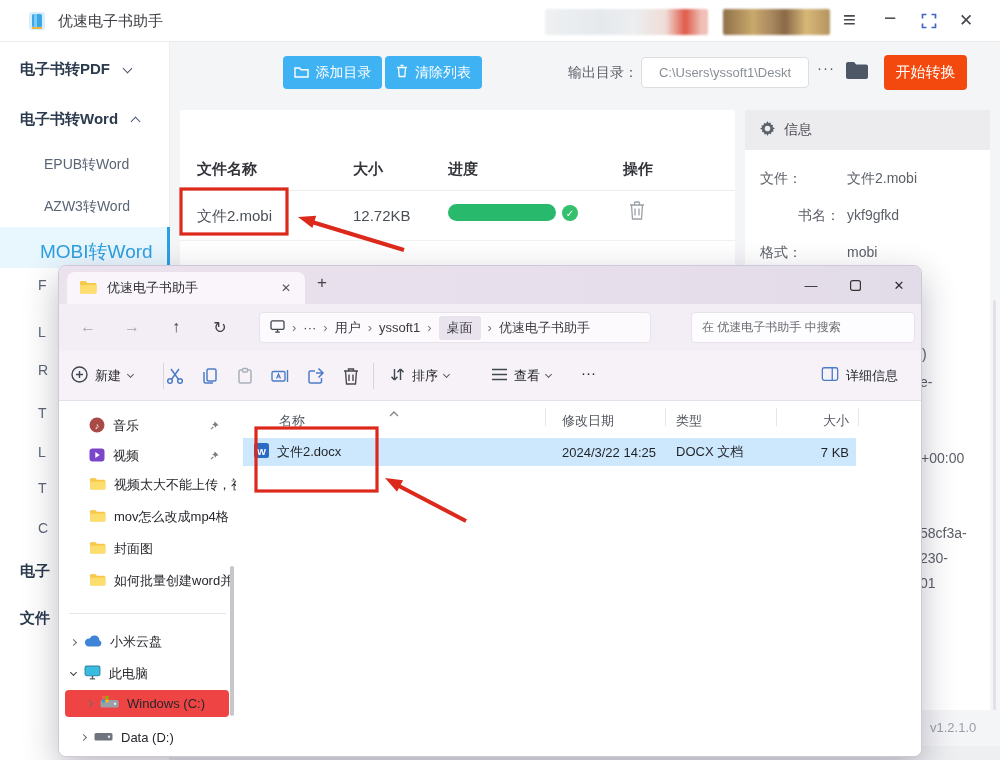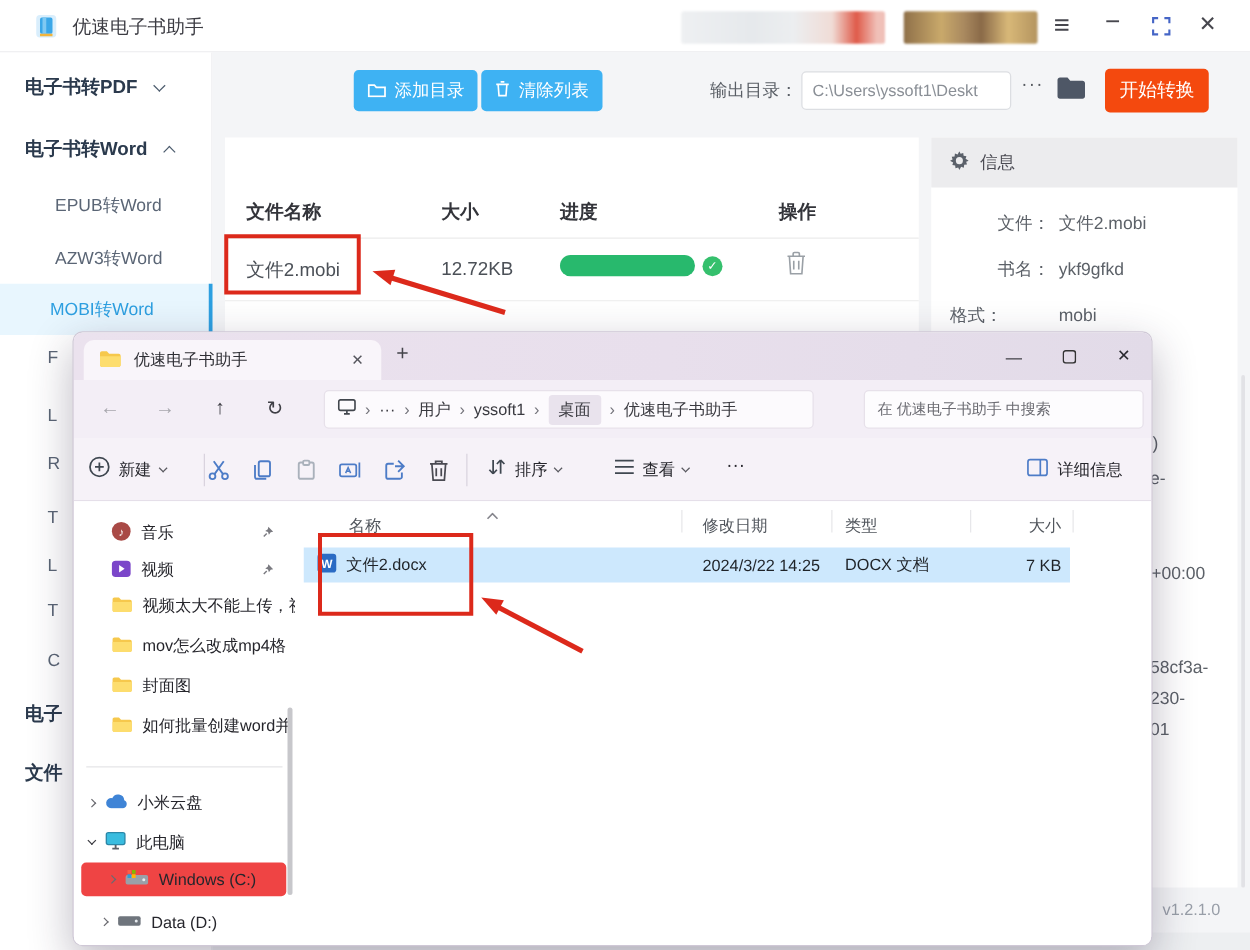--- a/index.html
+++ b/index.html
@@ -76,21 +76,21 @@
     <span>电子书转PDF</span>
     <span class="cv d" style="color:#4a5a6c;margin-top:-3px"></span>
   </div>
   <div class="ab flex sec" style="left:20px;top:68px;gap:14px">
     <span>电子书转Word</span>
     <span class="cv u" style="color:#4a5a6c;margin-top:4px"></span>
   </div>
   <div class="ab sub" style="left:44px;top:114px">EPUB转Word</div>
   <div class="ab sub" style="left:44px;top:156px">AZW3转Word</div>
   <div class="ab" style="left:0;top:185px;width:170px;height:41px;background:#e8f6fe">
-    <span class="ab" style="left:40px;top:12px;font-size:14px;color:#2d9fe0">MOBI转Word</span>
+    <span class="ab" style="left:40px;top:12px;font-size:19px;color:#2d9fe0">MOBI转Word</span>
     <span class="ab" style="right:0;top:0;width:3px;height:41px;background:#2d9fe0"></span>
   </div>
 
   <div class="ab sub" style="left:38px;top:235px">F</div>
   <div class="ab sub" style="left:38px;top:282px">L</div>
   <div class="ab sub" style="left:38px;top:320px">R</div>
   <div class="ab sub" style="left:38px;top:363px">T</div>
   <div class="ab sub" style="left:38px;top:402px">L</div>
   <div class="ab sub" style="left:38px;top:438px">T</div>
   <div class="ab sub" style="left:38px;top:478px">C</div>
@@ -104,21 +104,21 @@
         </svg></span>
   <span>添加目录</span>
 </button>
 <button class="ab btnb" style="left:385px;top:56px;width:97px;height:33px">
   <span><svg width="12" height="14" viewBox="0 0 12 14" fill="none" stroke="#fff" stroke-width="1.3">
           <path d="M1 3.5h10M4.5 1.5h3M2.5 3.5l.7 9h5.6l.7-9"></path>
         </svg></span>
   <span>清除列表</span>
 </button>
 <span class="ab" style="left:568px;top:64px;font-size:14px;color:#5a5f66">输出目录：</span>
-<input class="ab" style="left: 641px; top: 57px; width: 168px; height: 31px; background: rgb(255, 255, 255); border: 1px solid rgb(220, 222, 226); border-radius: 4px; font-size: 13px; color: rgb(138, 143, 150); padding: 0px 8px; font-family: inherit;" readonly="" value="C:\Users\yssoft1\Deskt">
+<input class="ab" style="left: 641px; top: 57px; width: 168px; height: 31px; background: rgb(255, 255, 255); border: 1px solid rgb(220, 222, 226); border-radius: 4px; font-size: 13px; color: rgb(138, 143, 150); padding: 0px 8px; font-family: inherit; text-align: center;" readonly="" value="C:\Users\yssoft1\Deskt">
 <span class="ab" style="left:817px;top:59px;font-size:15px;color:#55595f;letter-spacing:1px">···</span>
 <span class="ab" style="left:845px;top:61px">
   <svg width="24" height="19" viewBox="0 0 24 19">
         <path d="M1 3c0-1.1.9-2 2-2h6l2.2 2.6H21c1.1 0 2 .9 2 2V16c0 1.1-.9 2-2 2H3c-1.1 0-2-.9-2-2z" fill="#4e5766"></path>
       </svg>
 </span>
 <button class="ab" style="left:884px;top:55px;width:83px;height:35px;background:#f4490e;color:#fff;border:none;border-radius:4px;font-size:15px;font-family:inherit;cursor:pointer">开始转换</button>
 
 <div class="ab" style="left:180px;top:110px;width:555px;height:598px;background:#fff">
   <span class="ab thead" style="left:17px;top:50px">文件名称</span>
@@ -139,21 +139,21 @@
 </div>
 
 <div class="ab" style="left:745px;top:110px;width:245px;height:600px;background:#fff">
   <div class="phead" style="height:40px">
     <span><svg width="15" height="15" viewBox="0 0 16 16">
             <path fill="#5b616a" d="M8 0l1 2.2 2.3-.7.3 2.4 2.4.3-.7 2.3L16 8l-2.2 1 .7 2.3-2.4.3-.3 2.4-2.3-.7L8 16l-1-2.2-2.3.7-.3-2.4-2.4-.3.7-2.3L0 8l2.2-1-.7-2.3 2.4-.3.3-2.4 2.3.7z"></path>
             <circle cx="8" cy="8" r="3" fill="#ececee"></circle>
           </svg></span>
     <span>信息</span>
   </div>
-  <span class="ab ifield" style="left:15px;top:60px;width:80px;text-align:right">文件：</span>
+  <span class="ab ifield" style="left:15px;top:60px;width:80px;text-align:left">文件：</span>
   <span class="ab ifield" style="left:102px;top:60px">文件2.mobi</span>
   <span class="ab ifield" style="left:15px;top:97px;width:80px;text-align:right">书名：</span>
   <span class="ab ifield" style="left:102px;top:97px">ykf9gfkd</span>
   <span class="ab ifield" style="left:15px;top:134px;width:80px;text-align:left">格式：</span>
   <span class="ab ifield" style="left:102px;top:134px">mobi</span>
 </div>
 
 <span class="ab frag" style="left:922px;top:346px">)</span>
 <span class="ab frag" style="left:920px;top:374px">e-</span>
 <span class="ab frag" style="left:921px;top:450px">+00:00</span>

